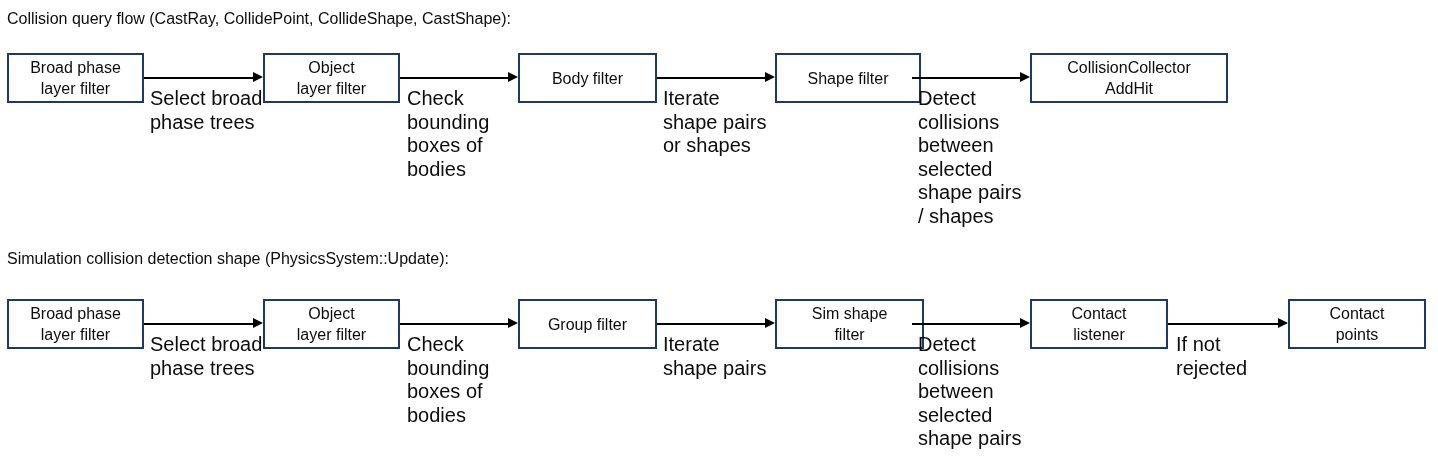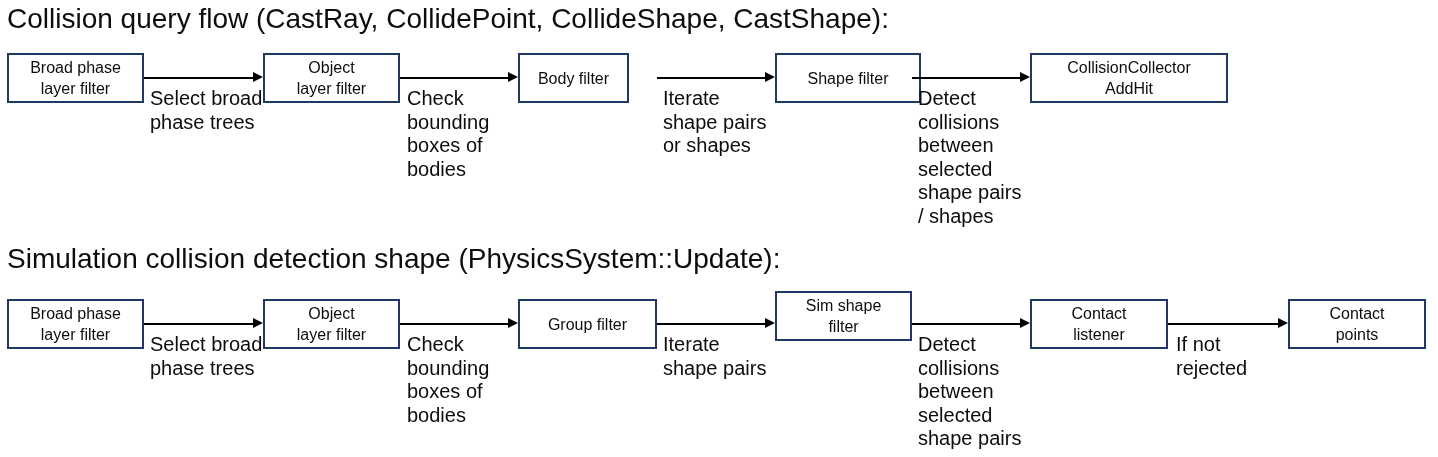--- a/index.html
+++ b/index.html
@@ -4,21 +4,21 @@
 <style>
   :root{
     --box-border:#1f3864;
     --text:#0d0d0d;
     --arrow:#000000;
     --background:#ffffff;
   }
   *{margin:0;padding:0;box-sizing:border-box}
   html,body{background:var(--background);font-family:"Liberation Sans",sans-serif;color:var(--text)}
   .canvas{position:relative;width:1438px;height:457px;background:var(--background);overflow:hidden}
-  .ftitle{position:absolute;font-size:28px;line-height:26px;color:var(--text);white-space:nowrap}
+  .ftitle{position:absolute;font-size:16px;line-height:26px;color:var(--text);white-space:nowrap}
   .fbox{
     position:absolute;height:50px;background:var(--background);
     border:2px solid var(--box-border);
     display:flex;align-items:center;justify-content:center;
     text-align:center;white-space:pre-line;
     font-size:16px;line-height:21px;color:var(--text);
   }
   .arrow{position:absolute;height:11px}
   .arrow::before{content:"";position:absolute;left:0;right:8px;top:5px;height:1.5px;background:var(--arrow)}
   .arrow::after{content:"";position:absolute;right:0;top:0;width:0;height:0;
@@ -29,21 +29,21 @@
 <body>
 
 <div class="canvas">
 
   <div class="ftitle" style="left:7px;top:6px">Collision query flow (CastRay, CollidePoint, CollideShape, CastShape):</div>
 
   <div class="fbox" style="left:7px;top:53px;width:137px">Broad phase
 layer filter</div>
   <div class="fbox" style="left:263px;top:53px;width:137px">Object
 layer filter</div>
-  <div class="fbox" style="left:518px;top:53px;width:111px">Body filter</div>
+  <div class="fbox" style="left:518px;top:53px;width:139px">Body filter</div>
   <div class="fbox" style="left:775px;top:53px;width:146px">Shape filter</div>
   <div class="fbox" style="left:1030px;top:53px;width:198px">CollisionCollector
 AddHit</div>
 
   <div class="arrow" style="left:144px;top:72px;width:119px"></div>
   <div class="arrow" style="left:400px;top:72px;width:118px"></div>
   <div class="arrow" style="left:657px;top:72px;width:118px"></div>
   <div class="arrow" style="left:912px;top:72px;width:118px"></div>
 
   <div class="alabel" style="left:150px;top:87px">Select broad
@@ -62,21 +62,21 @@
 shape pairs
 / shapes</div>
 
   <div class="ftitle" style="left:7px;top:246px">Simulation collision detection shape (PhysicsSystem::Update):</div>
 
   <div class="fbox" style="left:7px;top:299px;width:137px">Broad phase
 layer filter</div>
   <div class="fbox" style="left:263px;top:299px;width:137px">Object
 layer filter</div>
   <div class="fbox" style="left:518px;top:299px;width:139px">Group filter</div>
-  <div class="fbox" style="left:775px;top:291px;width:137px">Sim shape
+  <div class="fbox" style="left:775px;top:299px;width:149px">Sim shape
 filter</div>
   <div class="fbox" style="left:1030px;top:299px;width:138px">Contact
 listener</div>
   <div class="fbox" style="left:1288px;top:299px;width:138px">Contact
 points</div>
 
   <div class="arrow" style="left:144px;top:318px;width:119px"></div>
   <div class="arrow" style="left:400px;top:318px;width:118px"></div>
   <div class="arrow" style="left:657px;top:318px;width:118px"></div>
   <div class="arrow" style="left:912px;top:318px;width:118px"></div>

